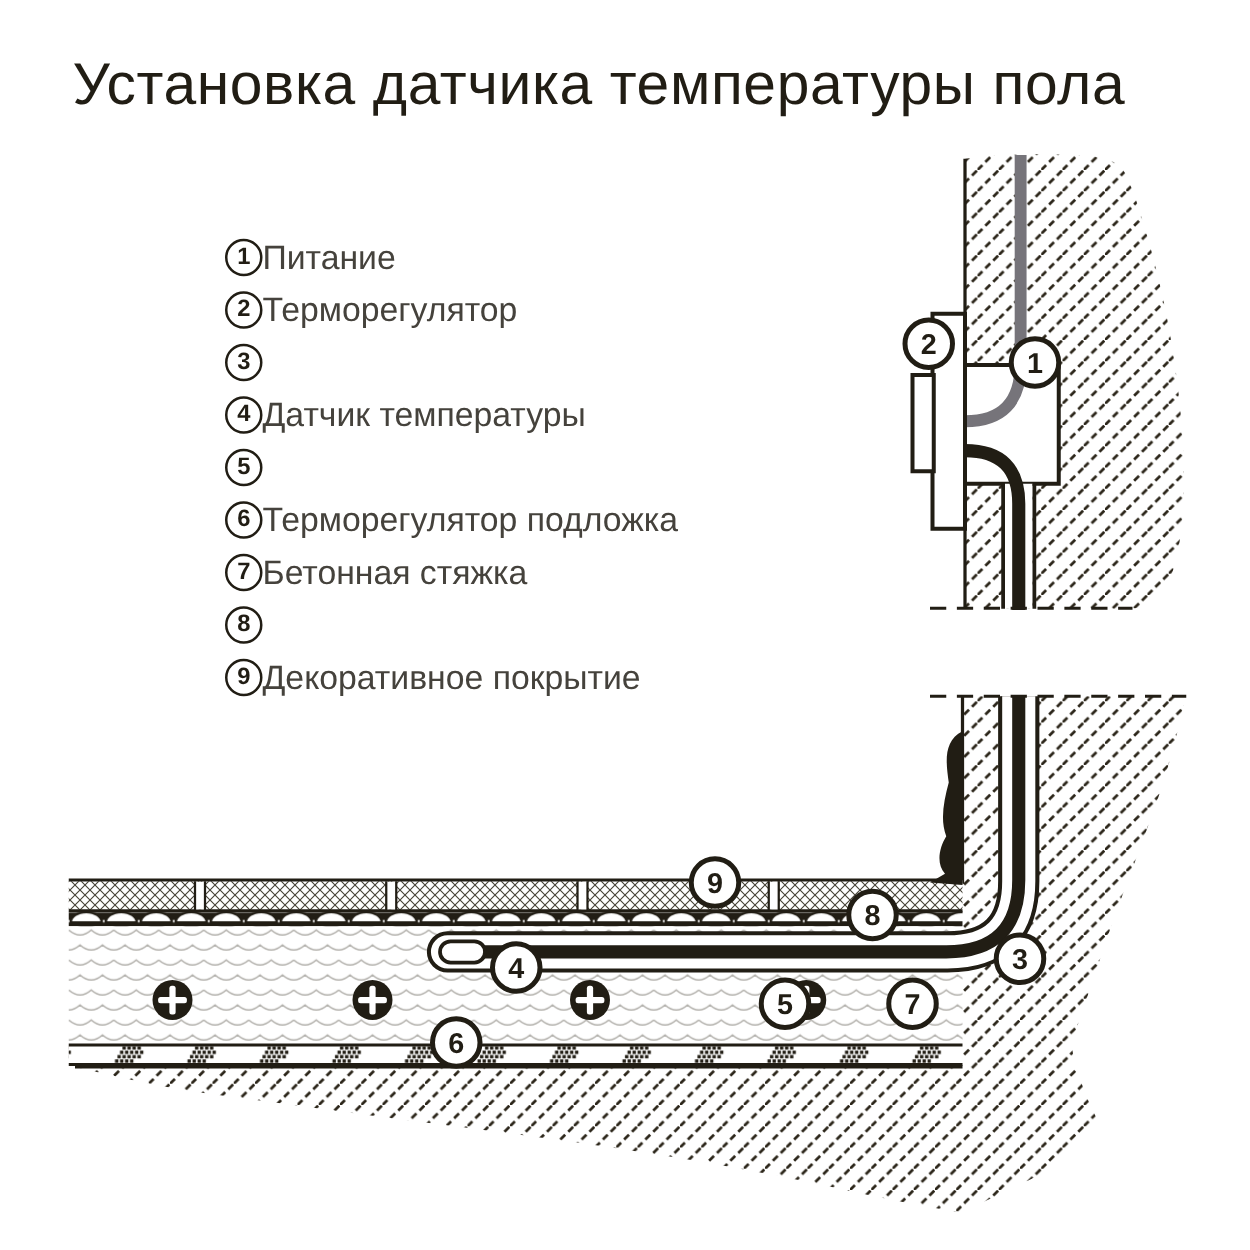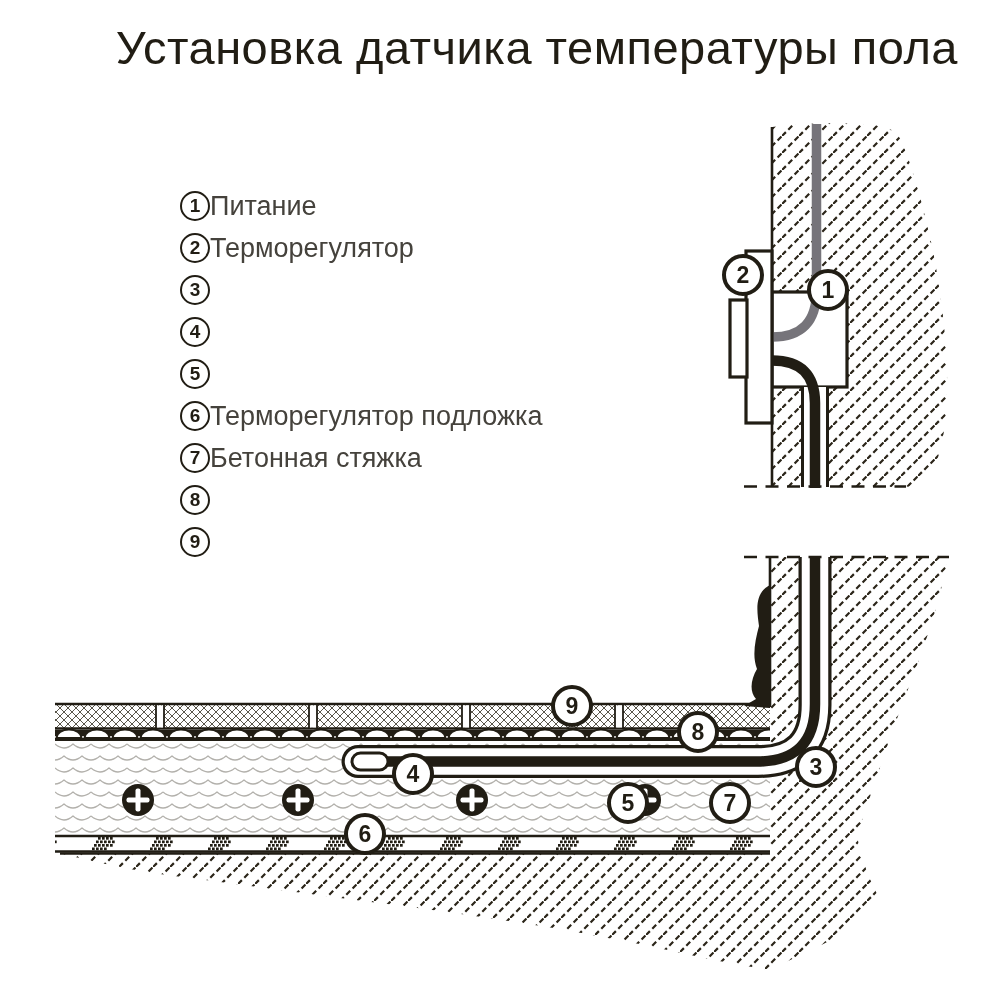--- a/index.html
+++ b/index.html
@@ -1,19 +1,19 @@
 <!DOCTYPE html>
 <html><head>
 <meta charset="utf-8">
 <style>
   html,body{margin:0;padding:0;background:#ffffff;}
   .stage{position:relative;width:1000px;height:1000px;background:#fff;overflow:hidden;
          font-family:"Liberation Sans", sans-serif;color:#211d14;}
-  .title{position:absolute;left:58px;top:20px;width:900px;margin:0;
-         font-size:47px;font-weight:normal;letter-spacing:.5px;color:#211d14;white-space:nowrap;text-align:right;}
+  .title{position:absolute;left:58px;top:39px;width:900px;margin:0;
+         font-size:47px;font-weight:normal;letter-spacing:.5px;color:#211d14;white-space:nowrap;}
   .legend{position:absolute;left:180px;top:191px;list-style:none;margin:0;padding:0;}
   .legend li{display:flex;align-items:center;height:30px;margin-bottom:12px;}
   .lnum{flex:0 0 auto;width:30px;height:30px;border:2.6px solid #211d14;border-radius:50%;
         box-sizing:border-box;display:flex;align-items:center;justify-content:center;
         font-size:19px;font-weight:bold;color:#211d14;background:#fff;}
   .llabel{font-size:27px;color:#45423c;white-space:nowrap;}
   .diagram{position:absolute;left:0;top:0;width:1000px;height:1000px;}
   .callout{position:absolute;width:42px;height:42px;border:4px solid #211d14;border-radius:50%;
            background:#fff;box-sizing:border-box;display:flex;align-items:center;justify-content:center;
            font-size:23px;font-weight:bold;color:#211d14;transform:translate(-50%,-50%);}
@@ -32,37 +32,39 @@
       </li>
     <li>
       <span class="lnum">2</span>
       <span class="llabel">Терморегулятор</span>
       </li>
     <li>
       <span class="lnum">3</span>
       </li>
     <li>
       <span class="lnum">4</span>
+      <span class="llabel">Датчик температуры</span>
       </li>
     <li>
       <span class="lnum">5</span>
       </li>
     <li>
       <span class="lnum">6</span>
       <span class="llabel">Терморегулятор подложка</span>
       </li>
     <li>
       <span class="lnum">7</span>
       <span class="llabel">Бетонная стяжка</span>
       </li>
     <li>
       <span class="lnum">8</span>
       </li>
     <li>
       <span class="lnum">9</span>
+      <span class="llabel">Декоративное покрытие</span>
       </li>
   </ul>
 
   <svg class="diagram" viewBox="0 0 1000 1000" xmlns="http://www.w3.org/2000/svg">
     <defs>
       <pattern id="hatch" width="17" height="17" patternUnits="userSpaceOnUse">
         <path d="M0,17 L17,0" stroke="#2b2519" stroke-width="2.2" stroke-dasharray="5.5 3.4" fill="none"></path>
       </pattern>
       <pattern id="tilepat" width="8" height="8" patternUnits="userSpaceOnUse">
         <path d="M0,8 L8,0 M0,0 L8,8" stroke="#474337" stroke-width="0.9" fill="none"></path>

